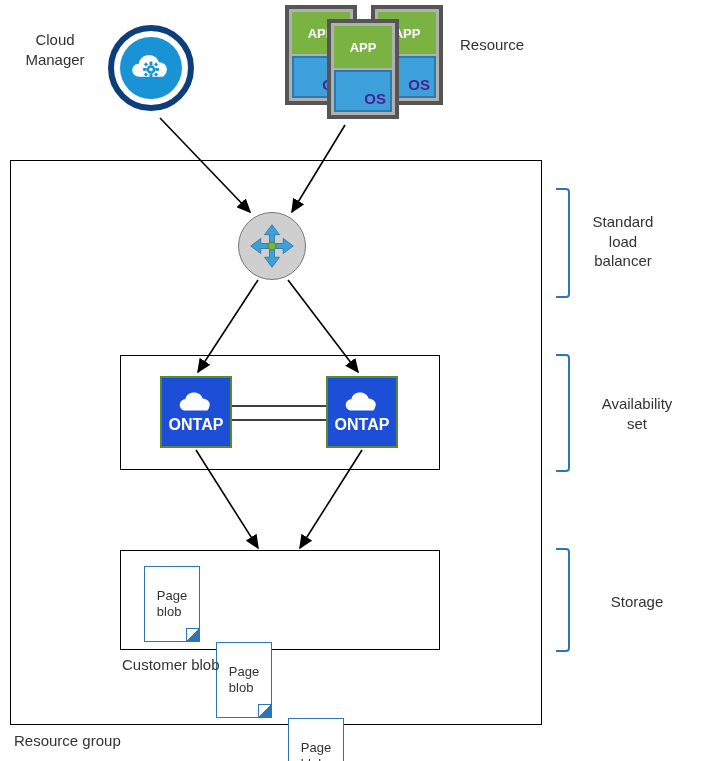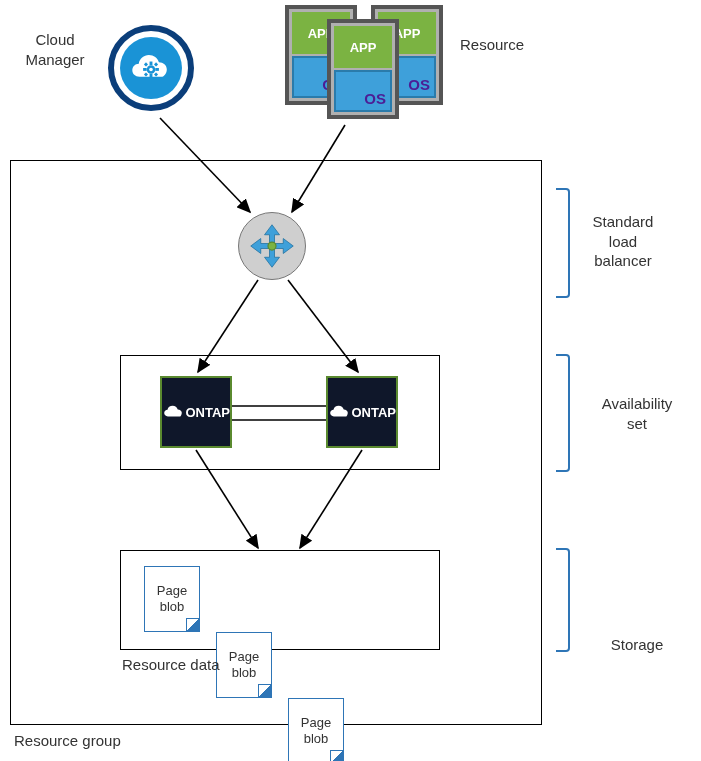--- a/index.html
+++ b/index.html
@@ -38,41 +38,41 @@
   }
   .bracket {
     border: 2px solid #2e75b6;
     border-left: none;
     border-radius: 0 4px 4px 0;
     width: 14px;
   }
   .ontap {
     width: 72px;
     height: 72px;
-    background: #0f172a;
+    background: #1d4ed8;
     border: 2px solid #5a8a2f;
     display: flex;
+    flex-direction: column;
     align-items: center;
     justify-content: center;
     color: #fff;
     font-weight: bold;
-    font-size: 13px;
+    font-size: 16px;
   }
   .cloud-svg { width: 40px; height: 26px; }
   .pageblob {
     width: 56px;
-    height: 66px;
+    height: 76px;
     border: 1.5px solid #2e75b6;
     background: #fff;
     display: flex;
     align-items: center;
     justify-content: center;
     font-size: 13px;
     line-height: 1.25;
-    text-align: center;
     position: relative;
   }
   .pageblob::after {
     content: "";
     position: absolute;
     right: 0; bottom: 0;
     width: 12px; height: 12px;
     background: linear-gradient(135deg, #fff 49%, #2e75b6 50%);
     border-top: 1.5px solid #2e75b6;
     border-left: 1.5px solid #2e75b6;
@@ -211,22 +211,22 @@
 <div class="abs pageblob" style="left:144px; top:566px;">
     <span>Page<br>blob</span>
   </div>
 <div class="abs pageblob" style="left:216px; top:566px;">
     <span>Page<br>blob</span>
   </div>
 <div class="abs pageblob" style="left:288px; top:566px;">
     <span>Page<br>blob</span>
   </div>
 
-<div class="abs" style="left:122px; top:656px;">Resource data</div>
+<div class="abs" style="left:122px; top:656px;">Customer blob</div>
 
 <div class="abs bracket" style="left:556px; top:188px; height:110px;"></div>
 <div class="abs label" style="left:568px; top:212px; width:110px;">Standard<br>load<br>balancer</div>
 
 <div class="abs bracket" style="left:556px; top:354px; height:118px;"></div>
 <div class="abs label" style="left:582px; top:394px; width:110px;">Availability<br>set</div>
 
 <div class="abs bracket" style="left:556px; top:548px; height:104px;"></div>
-<div class="abs label" style="left:582px; top:592px; width:110px;margin-top:43px;">Storage</div>
+<div class="abs label" style="left:582px; top:592px; width:110px;">Storage</div>
 
 </body></html>

